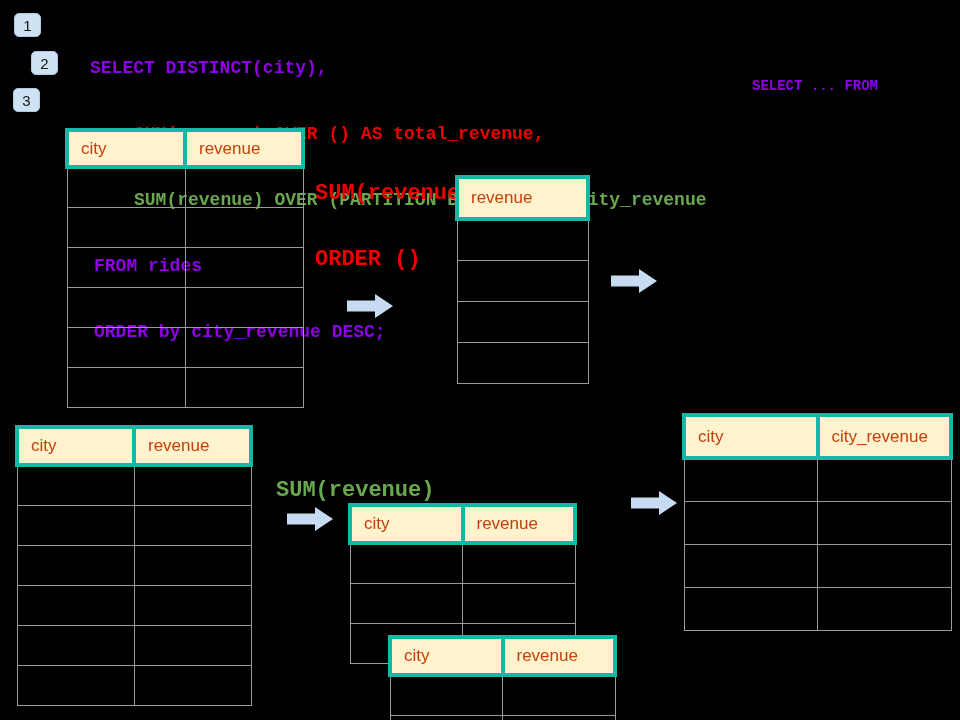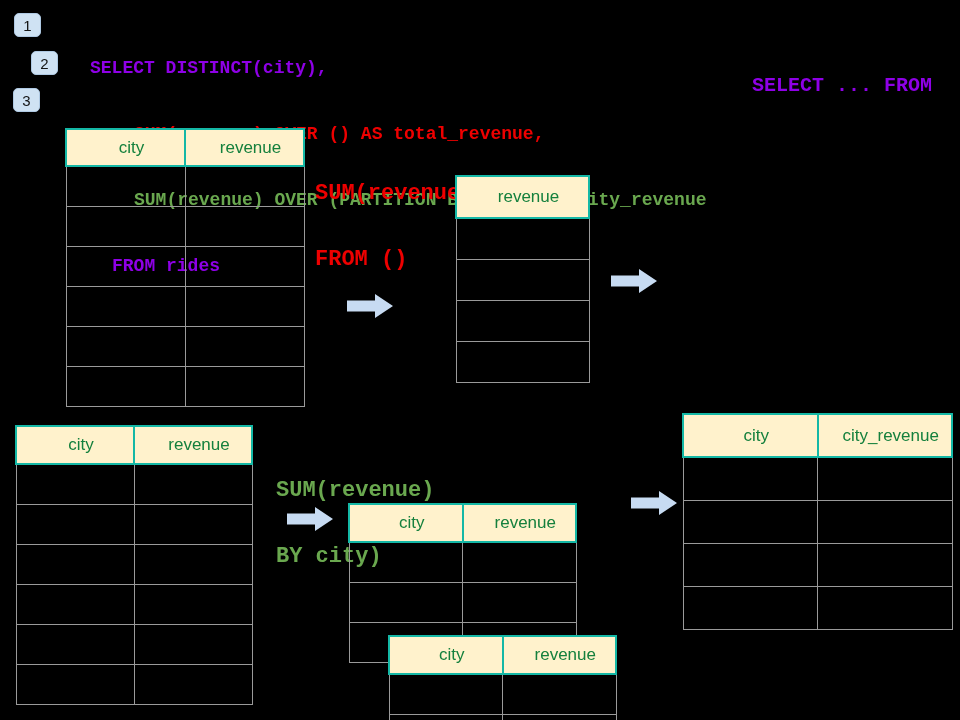--- a/index.html
+++ b/index.html
@@ -33,32 +33,32 @@
 
   
   .code{
     left:90px;top:13px;
     font-family:"Liberation Mono", monospace;
     font-weight:bold;
     font-size:18px;
     line-height:22px;
     white-space:pre;
   }
-  .code-line.ind1{margin-left:22px;}
+  .code-line.ind1{margin-left:4px;}
   .code-line.ind2{margin-left:44px;}
   .purple{color:var(--purple);}
   .red{color:var(--red);}
   .green{color:var(--green);}
 
   
   .side-note{
     left:752px;top:36px;
     font-family:"Liberation Mono", monospace;
     font-weight:bold;
-    font-size:20px;
+    font-size:14px;
     line-height:20px;
     white-space:pre;
   }
 
   
   .anno{
     font-family:"Liberation Mono", monospace;
     font-weight:bold;
     font-size:22px;
     line-height:22px;
@@ -68,26 +68,26 @@
   .note-partition{left:276px;top:436px;}
 
   
   table.tbl{
     position:absolute;
     border-collapse:collapse;
     table-layout:fixed;
   }
   table.tbl th{
     background:var(--header-bg);
-    color:#15803d;
+    color:#c2410c;
     font-weight:normal;
     font-size:17px;
-    text-align:center;
+    text-align:left;
     padding:0 0 0 12px;
-    border:2px solid #14b8a6;
+    border:4px solid #14b8a6;
   }
   table.tbl td{
     border:1px solid var(--border);
     background:transparent;
   }
   .t-a{left:65px;top:128px;width:240px;}
   .t-a th{height:37px;} .t-a td{height:40px;}
   .t-b{left:455px;top:175px;width:135px;}
   .t-b th{height:42px;} .t-b td{height:41px;}
   .t-c{left:15px;top:425px;width:238px;}
@@ -112,34 +112,34 @@
 
 <div class="abs badge b1">1</div>
 <div class="abs badge b2">2</div>
 <div class="abs badge b3">3</div>
 
 <div class="abs code">
   <div class="code-line purple ind0">SELECT DISTINCT(city),</div>
   <div class="code-line red ind2">SUM(revenue) OVER () AS total_revenue,</div>
   <div class="code-line green ind2">SUM(revenue) OVER (PARTITION BY city) as city_revenue</div>
   <div class="code-line purple ind1">FROM rides</div>
+  <div class="code-line purple ind1">ORDER by city_revenue DESC;</div>
 </div>
 
 <div class="abs side-note purple">
   <div>SELECT ... FROM</div>
 </div>
 
 <div class="abs anno red note-total">
   <div>SUM(revenue)</div>
-  <div>FROM ()</div>
+  <div>ORDER ()</div>
 </div>
 
 <div class="abs anno green note-partition">
   <div>SUM(revenue)</div>
-  <div>BY city)</div>
 </div>
 
 <table class="tbl t-a">
     <thead>
       <tr>
         <th>city</th>
         <th>revenue</th>
       </tr>
     </thead>
     <tbody>

